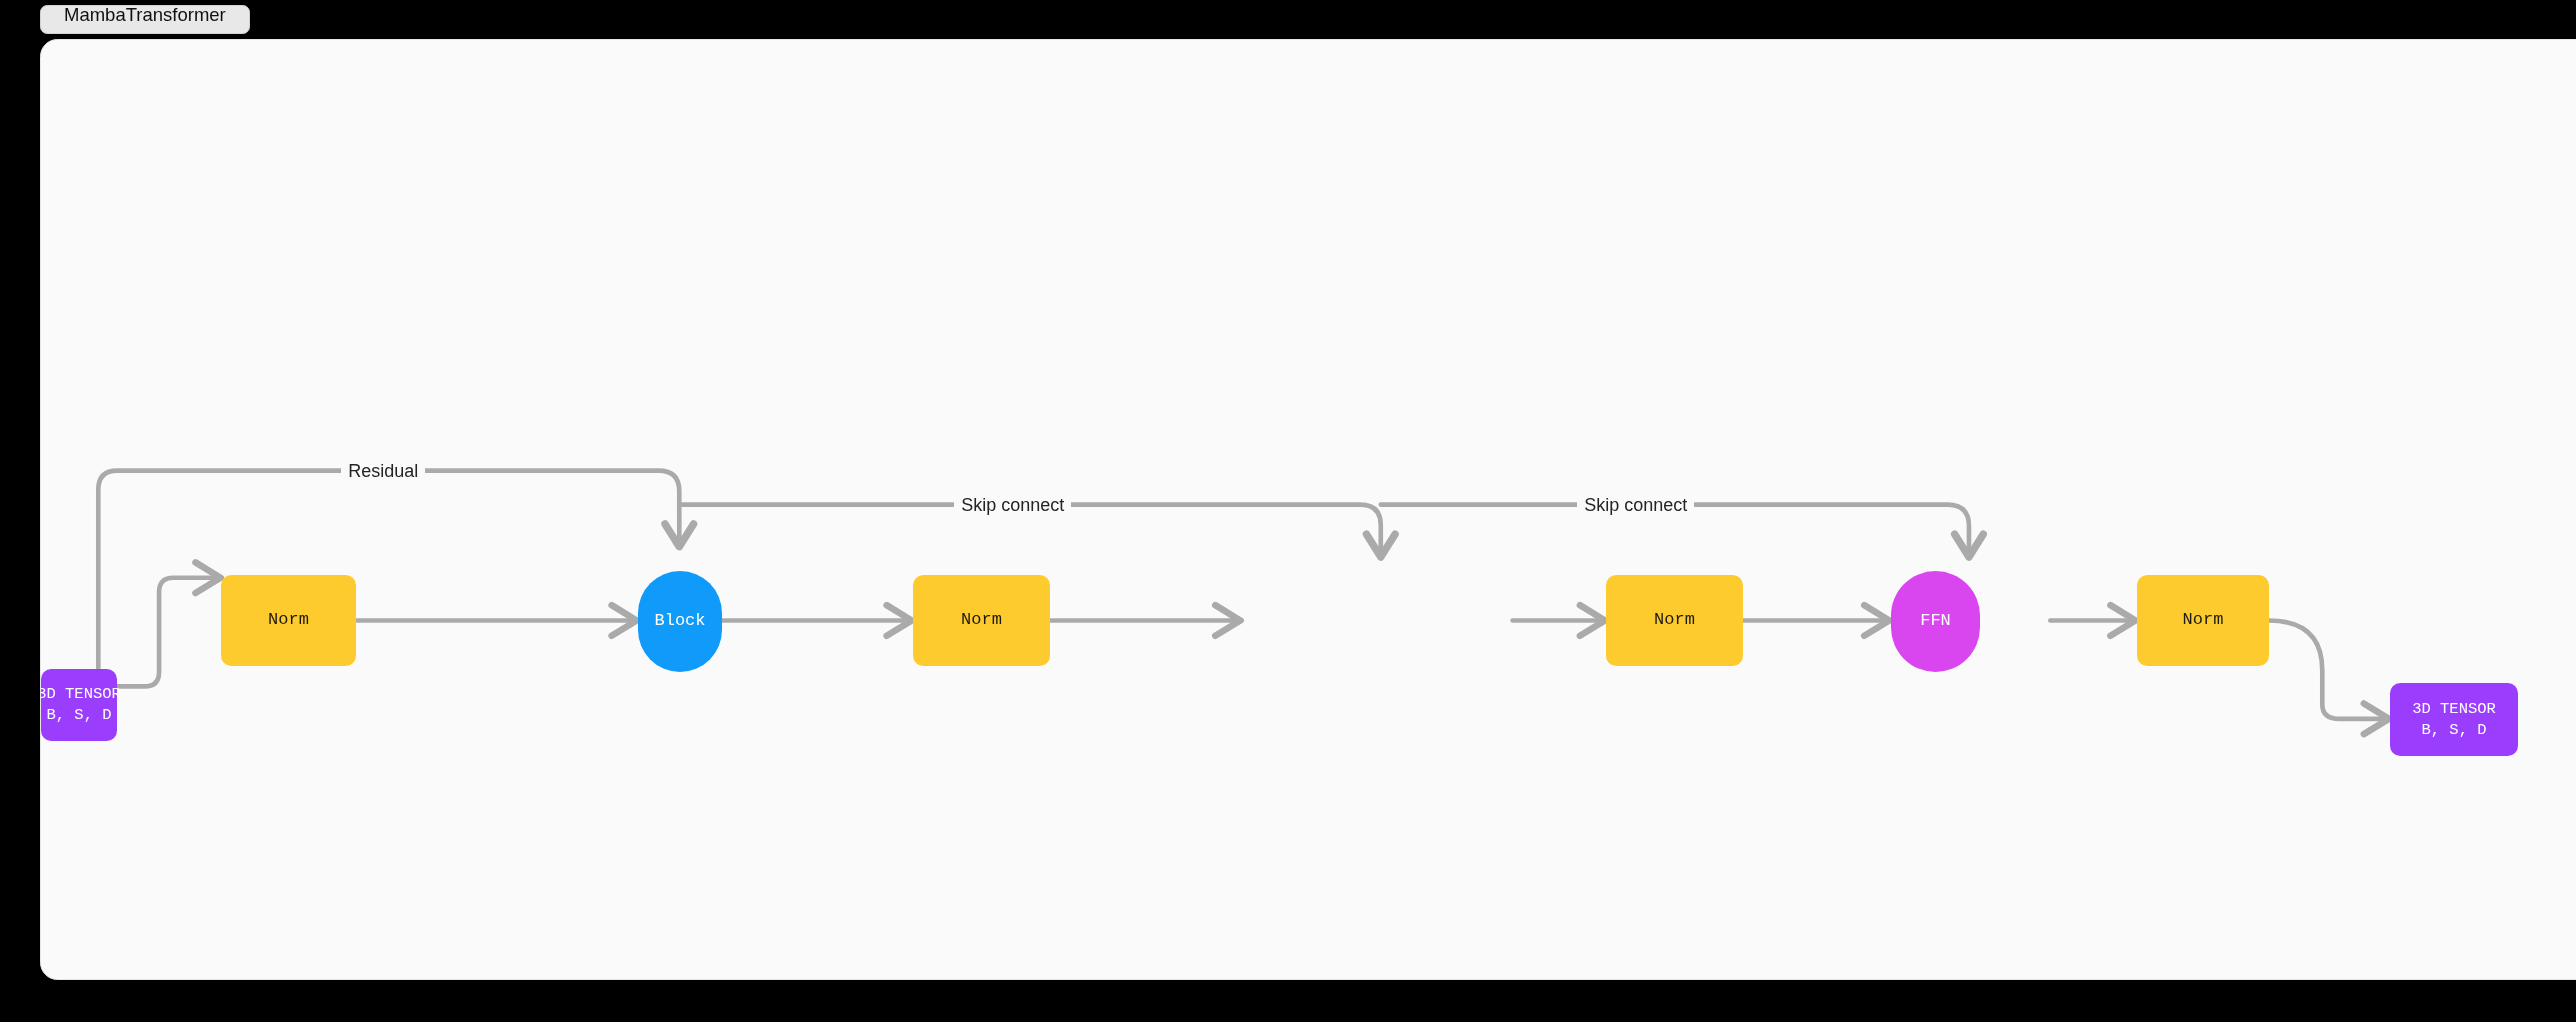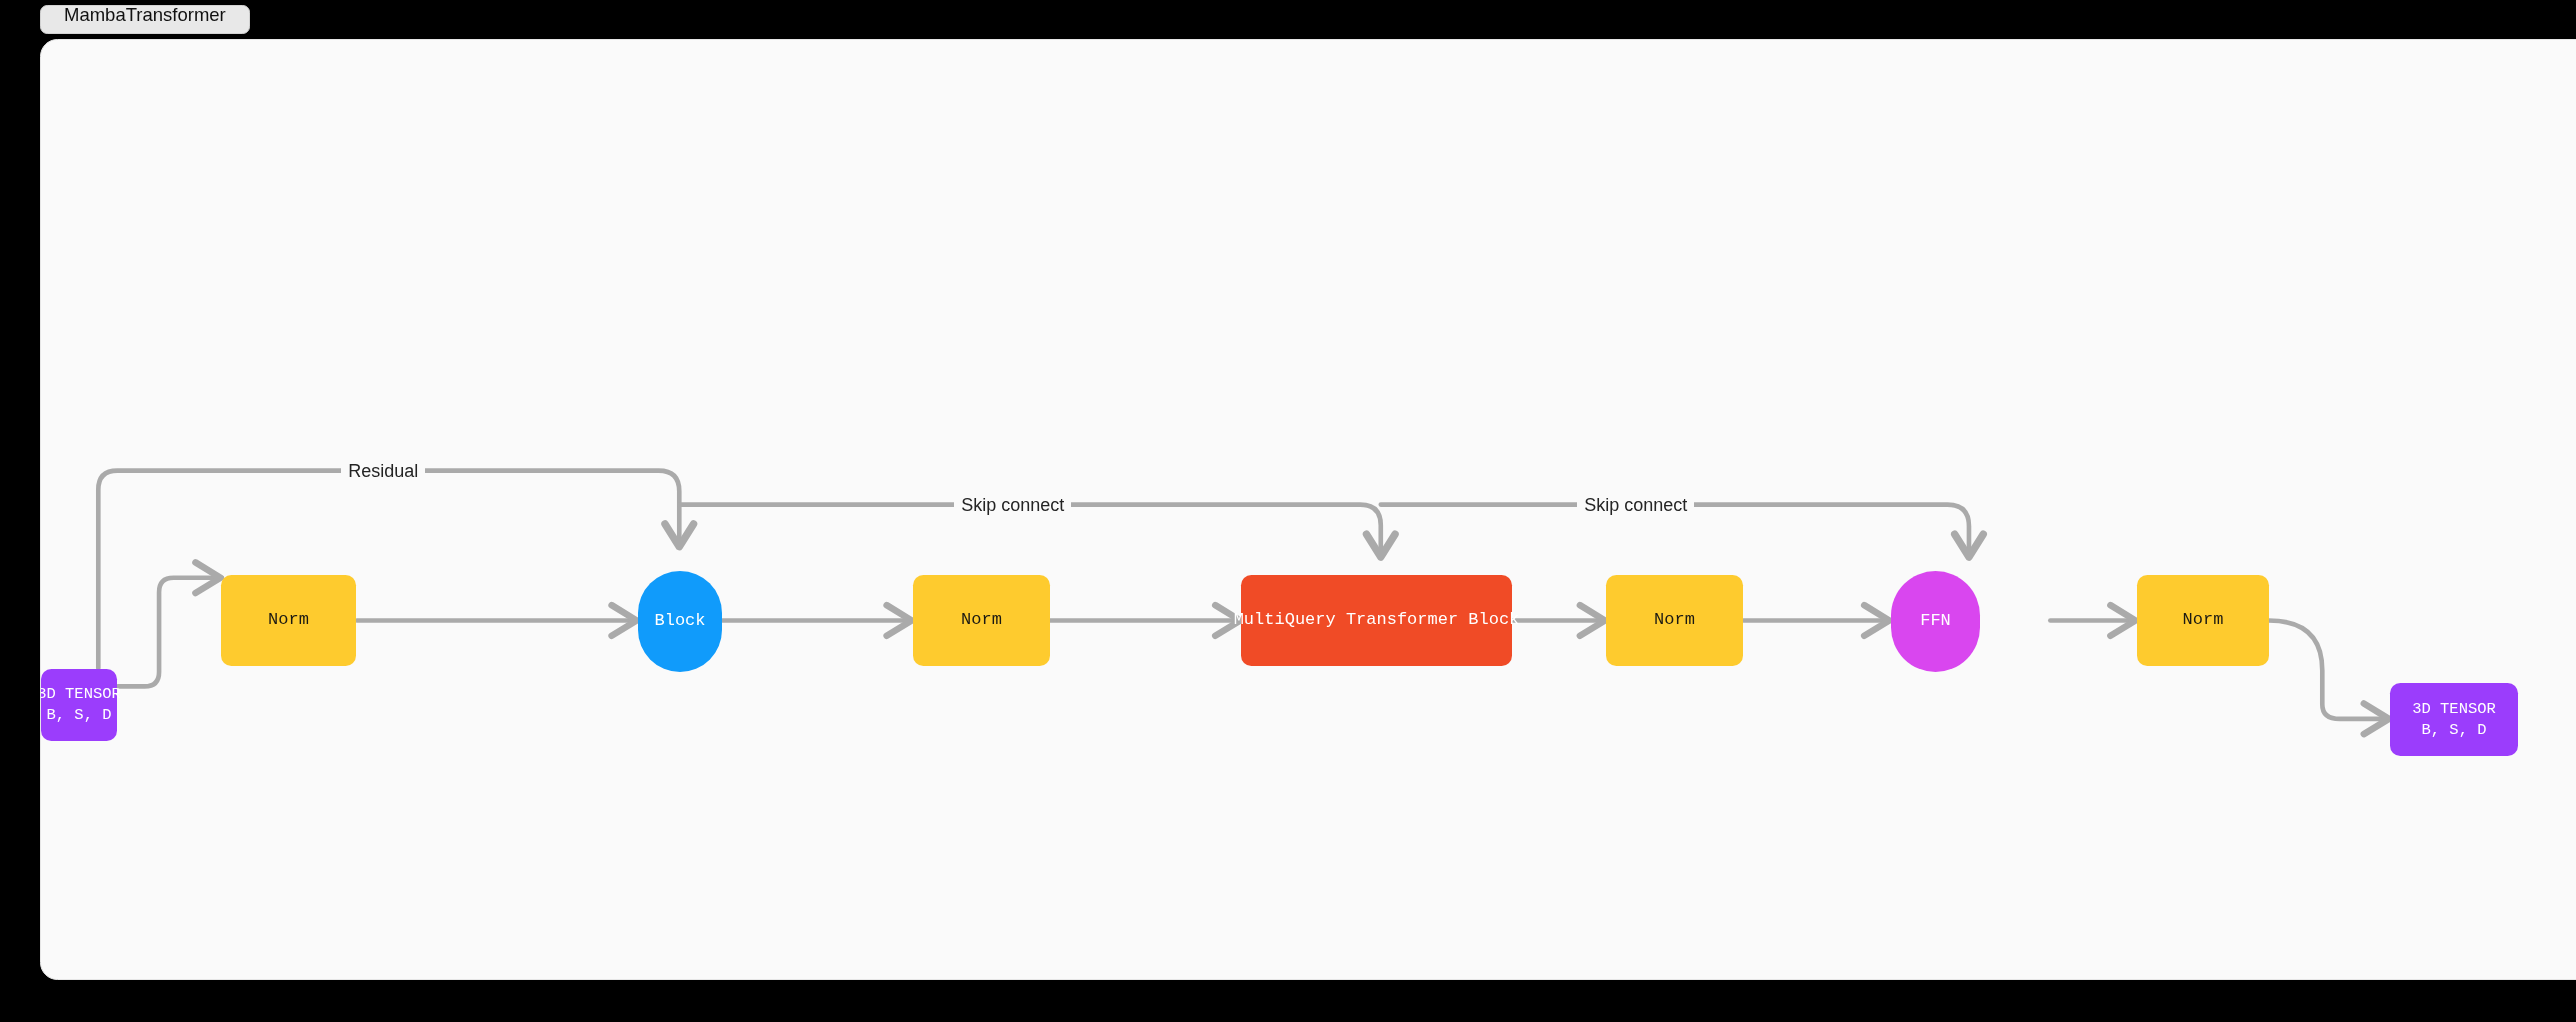--- a/index.html
+++ b/index.html
@@ -162,23 +162,20 @@
     </div>
 
     <div class="node node-stadium c-blue" id="n-mamba" style="left: 597px; top: 531px; width: 84px; height: 101px; font-size: 17px; border-radius: 50px;">
       <span class="nline">Block</span>
     </div>
 
     <div class="node node-rect c-yellow" id="n-norm2" style="left: 872px; top: 535px; width: 137px; height: 91px; font-size: 17px;">
       <span class="nline">Norm</span>
     </div>
 
-    <div class="node node-rect c-red" id="n-mqtb" style="left: 1200px; top: 535px; width: 271px; height: 91px; font-size: 17px;">
-      <span class="nline">MultiQuery Transformer Block</span>
-    </div>
 
     <div class="node node-rect c-yellow" id="n-norm3" style="left: 1565px; top: 535px; width: 137px; height: 91px; font-size: 17px;">
       <span class="nline">Norm</span>
     </div>
 
     <div class="node node-stadium c-green" id="n-ffn" style="left: 1850px; top: 531px; width: 89px; height: 101px; font-size: 17px; border-radius: 50px;">
       <span class="nline">FFN</span>
     </div>
 
     <div class="node node-rect c-yellow" id="n-norm4" style="left: 2096px; top: 535px; width: 132px; height: 91px; font-size: 17px;">

